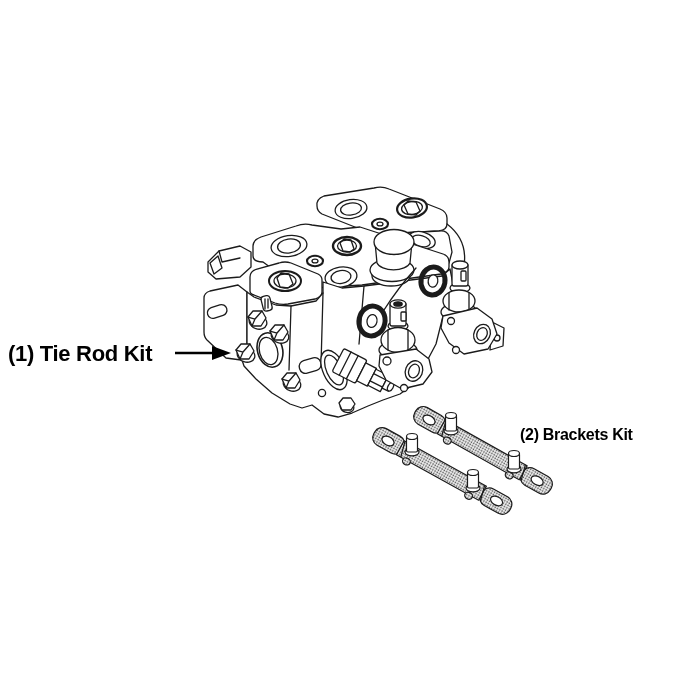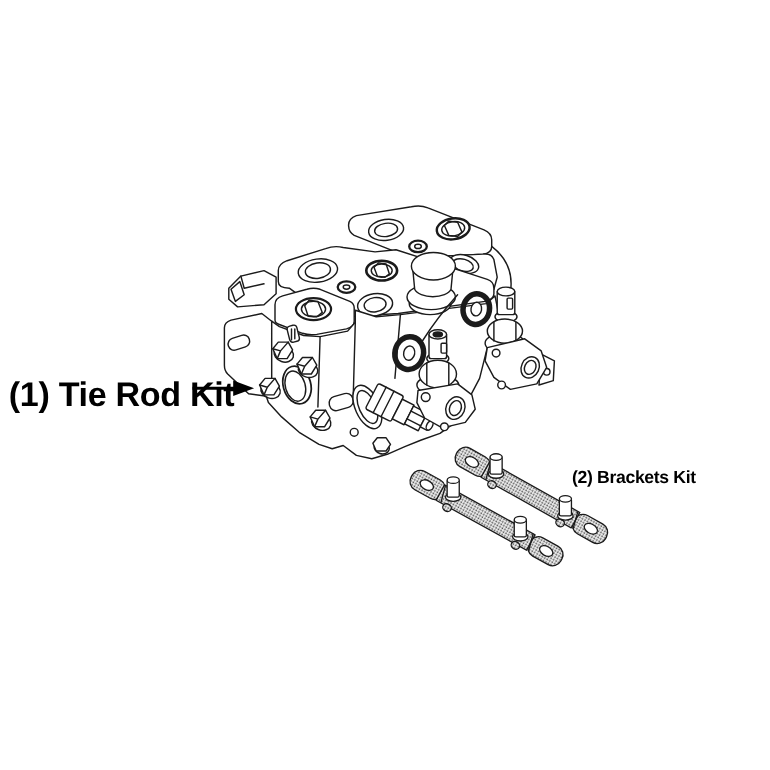--- a/index.html
+++ b/index.html
@@ -1,21 +1,21 @@
 <!DOCTYPE html>
 <html><head>
 <meta charset="utf-8">
 <style>
   html,body{margin:0;padding:0;background:#ffffff;}
   body{width:700px;height:700px;position:relative;overflow:hidden;
        font-family:"Liberation Sans", sans-serif;}
   .stage{position:absolute;inset:0;width:700px;height:700px;}
   .callout{position:absolute;color:#000;font-weight:bold;white-space:nowrap;
            letter-spacing:-0.3px;}
-  .callout-1{left:8px;top:341px;font-size:31px;}
+  .callout-1{left:8px;top:341px;font-size:22px;}
   .callout-2{left:520px;top:426px;font-size:16px;}
   svg{display:block;}
 </style>
 </head>
 <body>
 
 <svg class="stage" width="700" height="700" viewBox="0 0 700 700" xmlns="http://www.w3.org/2000/svg">
   <defs>
     <pattern id="ht" patternUnits="userSpaceOnUse" width="2.6" height="2.6">
       <rect width="2.6" height="2.6" fill="#efefef"></rect>

